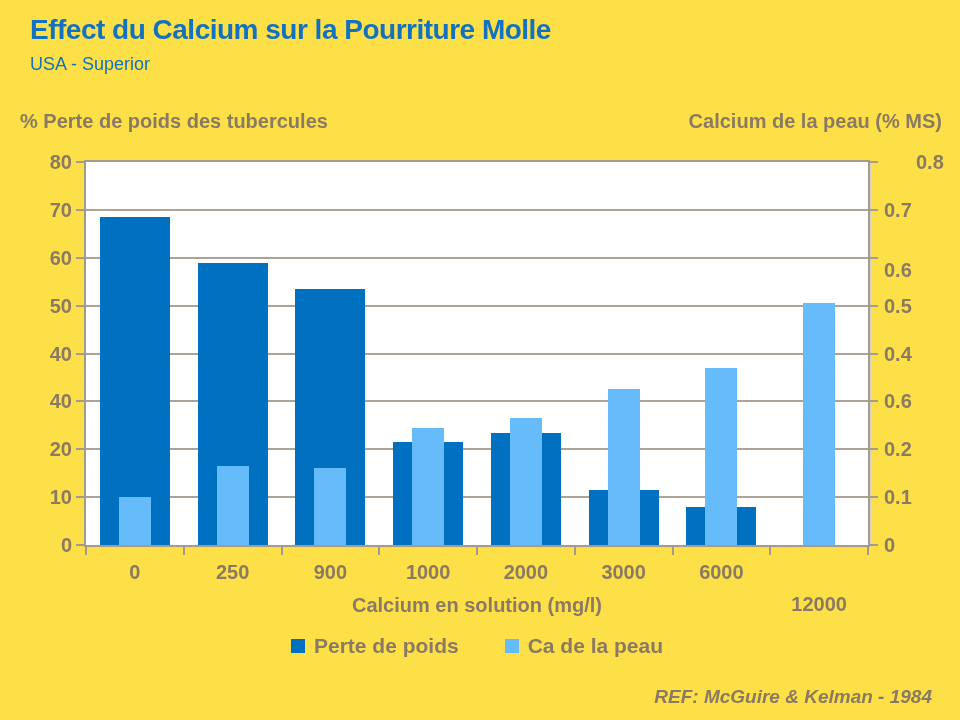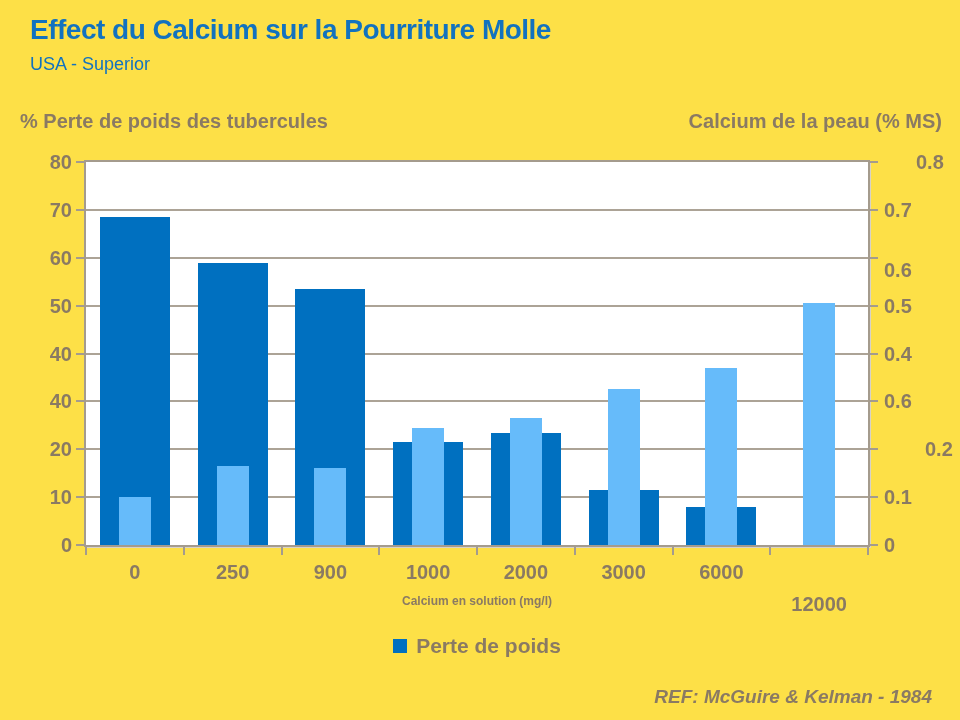--- a/index.html
+++ b/index.html
@@ -45,21 +45,21 @@
   }
   .tick-label.left-col{ left:0; width:72px; text-align:right; }
   .tick-label.right-col{ left:884px; text-align:left; }
   .tick-mark{ position:absolute; background:var(--frame); }
   .x-tick-label{
     position:absolute; top:561px; font-size:20px; font-weight:700; color:var(--brown);
     transform:translateX(-50%); white-space:nowrap;
   }
   .x-axis-title{
     position:absolute; left:84px; width:786px; top:594px; text-align:center;
-    font-size:12px; font-weight:700; color:var(--brown);
+    font-size:20px; font-weight:700; color:var(--brown);
   }
   .legend{
     position:absolute; left:84px; width:786px; top:634px;
     display:flex; justify-content:center; gap:46px;
   }
   .legend-item{ display:flex; align-items:center; gap:9px; }
   .legend-swatch{ width:14px; height:14px; }
   .legend-label{ font-size:21px; font-weight:700; color:var(--brown);text-align:center; }
   .reference{
     position:absolute; right:28px; top:686px;
@@ -130,37 +130,41 @@
       <div class="tick-mark" style="left: 867px; top: 547px; width: 2px; height: 8px; position: absolute;"></div>
     </div>
 
   <div class="x-axis-title">Calcium en solution (mg/l)</div>
 
   <div class="legend" id="legend">
       <div class="legend-item">
         <div class="legend-swatch" style="background: rgb(0, 112, 192);"></div>
         <div class="legend-label">Perte de poids</div>
       </div>
+      <div class="legend-item">
+        <div class="legend-swatch" style="background: rgb(102, 187, 250);"></div>
+        <div class="legend-label">Ca de la peau</div>
+      </div>
     </div>
 
   <div class="reference">REF: McGuire &amp; Kelman - 1984</div>
 <div class="tick-label left-col" style="top: 162px;">80</div>
     <div class="tick-label right-col" style="top: 162px; margin-left: 32px;">0.8</div>
     <div class="tick-label left-col" style="top: 209.875px;">70</div>
     <div class="tick-label right-col" style="top: 209.875px;">0.7</div>
     <div class="tick-label left-col" style="top: 257.75px; text-align: right;">60</div>
     <div class="tick-label right-col" style="top: 257.75px; margin-top: 12px;">0.6</div>
     <div class="tick-label left-col" style="top: 305.625px;">50</div>
     <div class="tick-label right-col" style="top: 305.625px;">0.5</div>
     <div class="tick-label left-col" style="top: 353.5px;">40</div>
     <div class="tick-label right-col" style="top: 353.5px;">0.4</div>
     <div class="tick-label left-col" style="top: 401.375px;">40</div>
     <div class="tick-label right-col" style="top: 401.375px;">0.6</div>
     <div class="tick-label left-col" style="top: 449.25px;">20</div>
-    <div class="tick-label right-col" style="top: 449.25px; margin-left: 41px;">0.2</div>
+    <div class="tick-label right-col" style="top: 449.25px;">0.2</div>
     <div class="tick-label left-col" style="top: 497.125px;">10</div>
     <div class="tick-label right-col" style="top: 497.125px;">0.1</div>
     <div class="tick-label left-col" style="top: 545px;">0</div>
     <div class="tick-label right-col" style="top: 545px;">0</div>
     <div class="x-tick-label" style="left: 134.875px;">0</div>
     <div class="x-tick-label" style="left: 232.625px;">250</div>
     <div class="x-tick-label" style="left: 330.375px;">900</div>
     <div class="x-tick-label" style="left: 428.125px;">1000</div>
     <div class="x-tick-label" style="left: 525.875px;">2000</div>
     <div class="x-tick-label" style="left: 623.625px;">3000</div>

